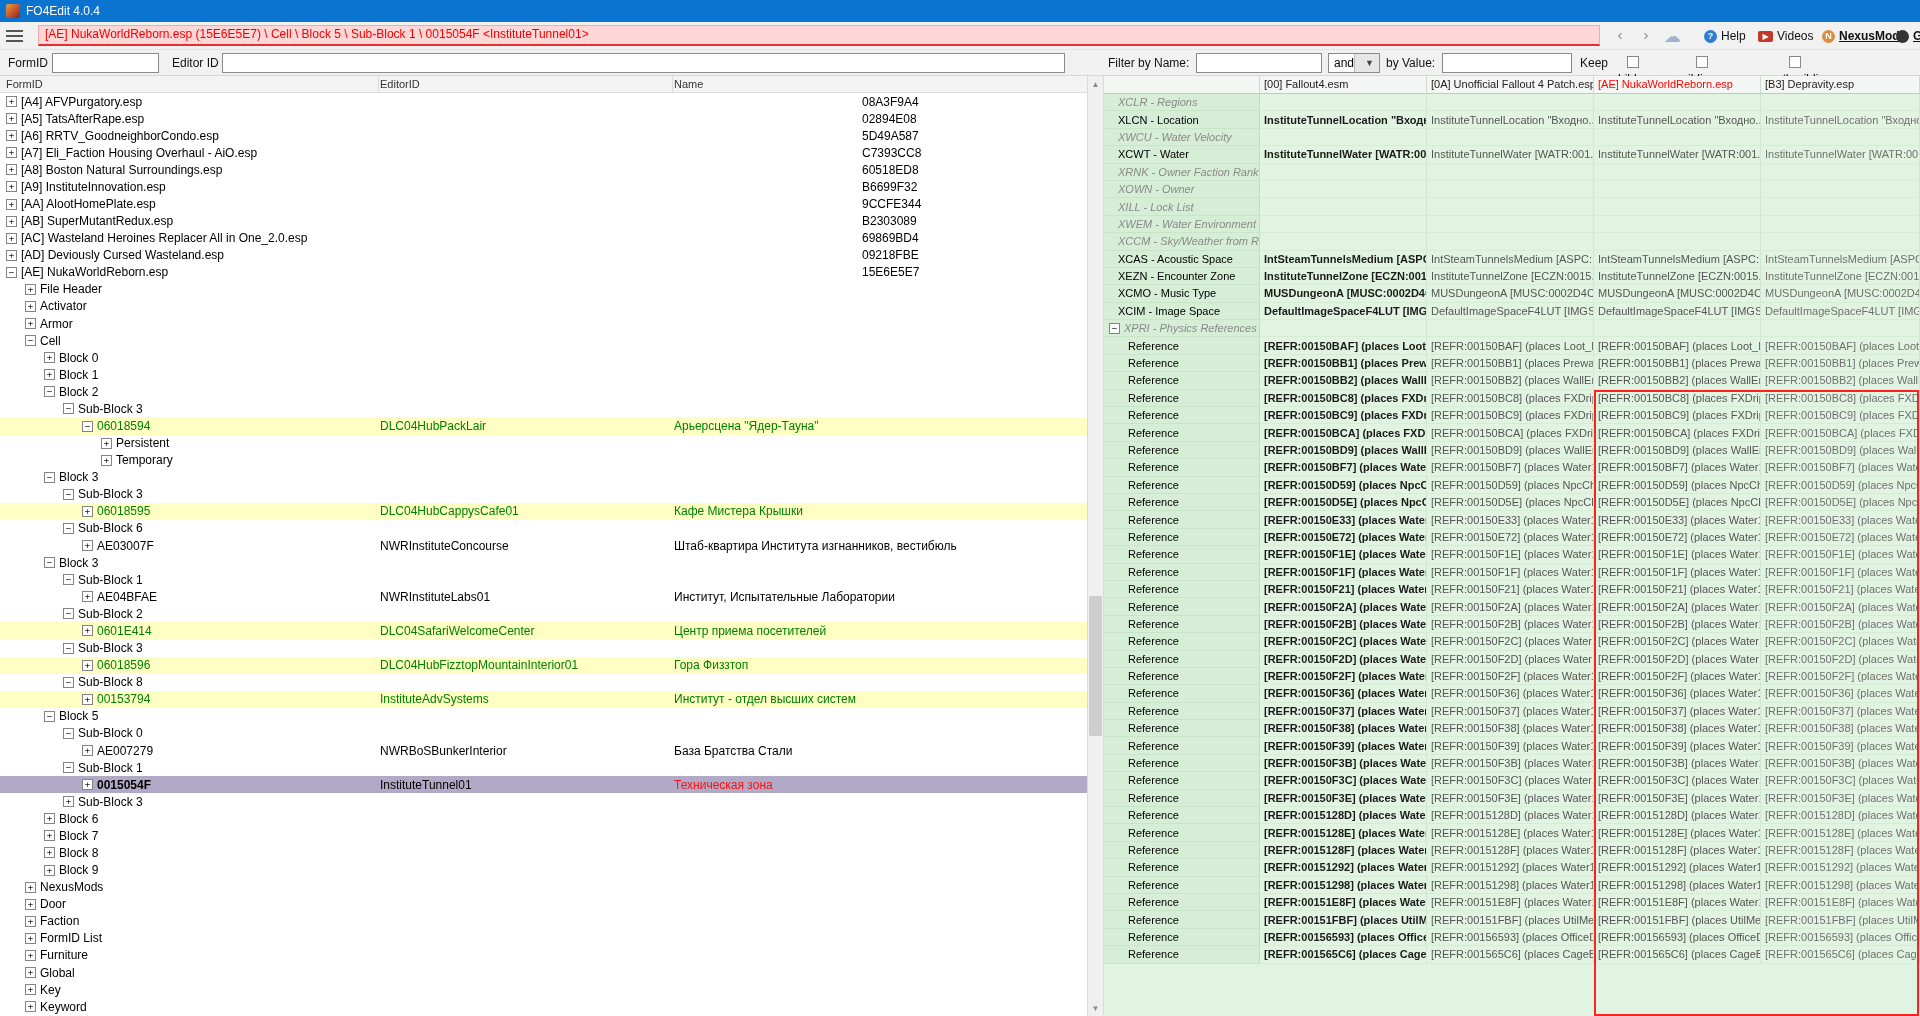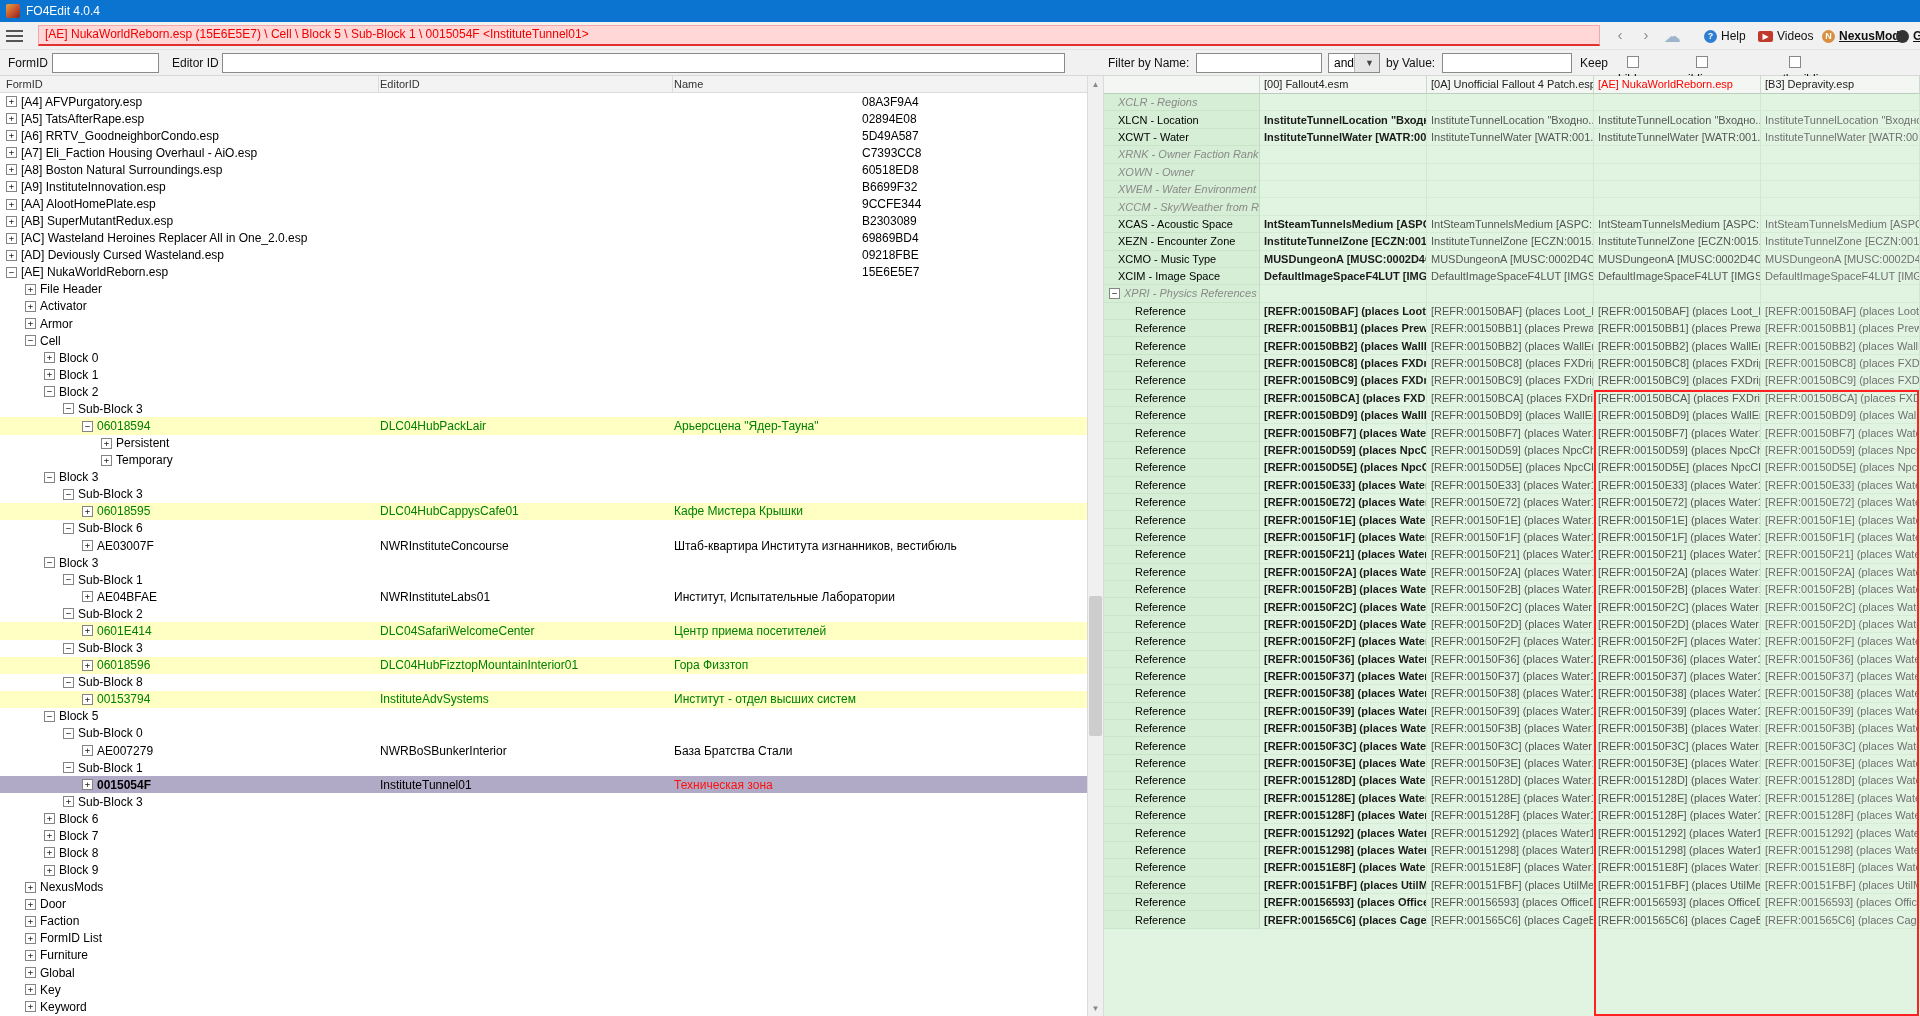--- a/index.html
+++ b/index.html
@@ -72,21 +72,21 @@
   .gh-cell { width:167px; flex:none; background:#f3f6f3; border-right:1px solid #c9dcc9; border-bottom:1px solid #b9cfb9;
     font-size:11px; color:#222; padding:2px 4px 0 4px; white-space:nowrap; overflow:hidden; }
   .gh-cell:last-child { flex:1; }
   .gh-label { width:156px; }
   .gh-cell.accent { color:#ff0000; }
   .grid-body { position:relative; }
   .grid-row { height:17.4px; display:flex; font-size:11px; }
   .g-label { width:156px; flex:none; background:#d5eed5; border-right:1px solid #bfdebf; border-bottom:1px solid #c9e4c9;
     display:flex; align-items:center; padding-left:14px; white-space:nowrap; overflow:hidden; color:#000; }
   .g-label.unset { color:#8a8a8a; font-style:italic; }
-  .g-label.ref { padding-left:31px; }
+  .g-label.ref { padding-left:24px; }
   .g-label .expander { margin-left:-9px; }
   .g-cell { width:167px; flex:none; background:#e1f4e1; border-right:1px solid #cfe8cf; border-bottom:1px solid #d6ecd6;
     display:flex; align-items:center; padding:0 4px; white-space:nowrap; overflow:hidden; color:#555; }
   .g-cell:last-child { flex:1; }
   .g-cell.c0 { font-weight:bold; color:#1a1a1a; }
   .g-cell.c3 { color:#707070; }
   .red-box { position:absolute; left:490px; right:1px; top:314px; bottom:0; border:2px solid #ff2020; pointer-events:none; }
 </style>
 </head>
 <body>
@@ -628,20 +628,29 @@
         <div class="grid-row">
           <div class="g-label">
             <span>XLCN - Location</span>
           </div>
           <div class="g-cell c0">InstituteTunnelLocation "Входно...</div>
           <div class="g-cell c1">InstituteTunnelLocation "Входно...</div>
           <div class="g-cell c2">InstituteTunnelLocation "Входно...</div>
           <div class="g-cell c3">InstituteTunnelLocation "Входно...</div>
         </div>
         <div class="grid-row">
+          <div class="g-label unset">
+            <span>XWCU - Water Velocity</span>
+          </div>
+          <div class="g-cell c0"></div>
+          <div class="g-cell c1"></div>
+          <div class="g-cell c2"></div>
+          <div class="g-cell c3"></div>
+        </div>
+        <div class="grid-row">
           <div class="g-label">
             <span>XCWT - Water</span>
           </div>
           <div class="g-cell c0">InstituteTunnelWater [WATR:001...</div>
           <div class="g-cell c1">InstituteTunnelWater [WATR:001...</div>
           <div class="g-cell c2">InstituteTunnelWater [WATR:001...</div>
           <div class="g-cell c3">InstituteTunnelWater [WATR:001...</div>
         </div>
         <div class="grid-row">
           <div class="g-label unset">
@@ -656,37 +665,46 @@
           <div class="g-label unset">
             <span>XOWN - Owner</span>
           </div>
           <div class="g-cell c0"></div>
           <div class="g-cell c1"></div>
           <div class="g-cell c2"></div>
           <div class="g-cell c3"></div>
         </div>
         <div class="grid-row">
           <div class="g-label unset">
-            <span>XWEM - Water Environment ...</span>
+            <span>XILL - Lock List</span>
           </div>
           <div class="g-cell c0"></div>
           <div class="g-cell c1"></div>
           <div class="g-cell c2"></div>
           <div class="g-cell c3"></div>
         </div>
         <div class="grid-row">
           <div class="g-label unset">
-            <span>XCCM - Sky/Weather from R...</span>
+            <span>XWEM - Water Environment ...</span>
           </div>
           <div class="g-cell c0"></div>
           <div class="g-cell c1"></div>
           <div class="g-cell c2"></div>
           <div class="g-cell c3"></div>
         </div>
         <div class="grid-row">
+          <div class="g-label unset">
+            <span>XCCM - Sky/Weather from R...</span>
+          </div>
+          <div class="g-cell c0"></div>
+          <div class="g-cell c1"></div>
+          <div class="g-cell c2"></div>
+          <div class="g-cell c3"></div>
+        </div>
+        <div class="grid-row">
           <div class="g-label">
             <span>XCAS - Acoustic Space</span>
           </div>
           <div class="g-cell c0">IntSteamTunnelsMedium [ASPC:...</div>
           <div class="g-cell c1">IntSteamTunnelsMedium [ASPC:...</div>
           <div class="g-cell c2">IntSteamTunnelsMedium [ASPC:...</div>
           <div class="g-cell c3">IntSteamTunnelsMedium [ASPC:...</div>
         </div>
         <div class="grid-row">
           <div class="g-label">

